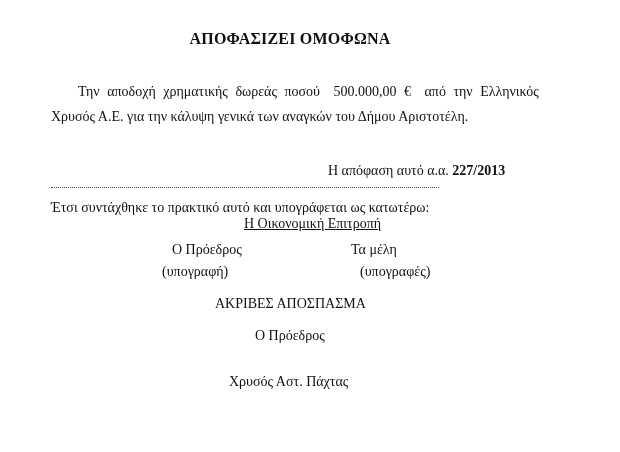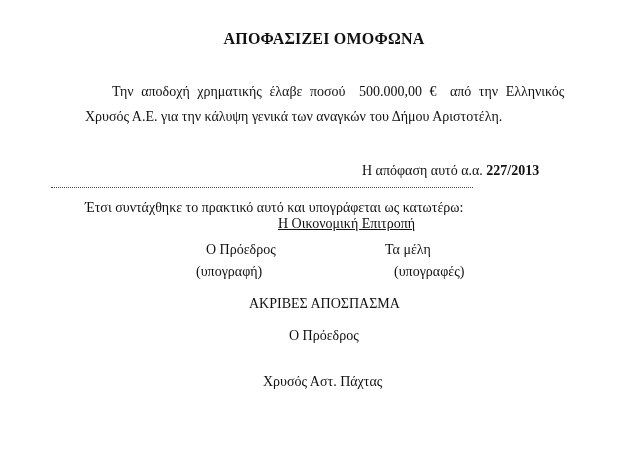--- a/index.html
+++ b/index.html
@@ -9,21 +9,21 @@
     }
     body {
       width: 620px;
       height: 452px;
       position: relative;
       overflow: hidden;
       font-family: "Liberation Serif", "DejaVu Serif", serif;
       color: #111111;
       font-size: 14px;
     }
-    .abs { position: absolute; white-space: nowrap; padding-left: 34px; }
+    .abs { position: absolute; white-space: nowrap; }
     .title {
       left: 0; width: 580px; top: 30px;
       text-align: center;
       font-weight: bold;
       font-size: 16px;
       letter-spacing: 0.2px;
     }
     .p1 {
       left: 78px; top: 84px;
       word-spacing: 4px;
@@ -55,21 +55,21 @@
     .exact-copy { left: 215px; top: 296px; }
     .pres2 { left: 255px; top: 328px; }
     .name { left: 229px; top: 374px; }
   </style>
 </head>
 <body>
 
 <div class="abs title">ΑΠΟΦΑΣΙΖΕΙ ΟΜΟΦΩΝΑ</div>
 
 <div class="abs p1">
-  <span>Την αποδοχή χρηματικής έλαβε ποσού</span>
+  <span>Την αποδοχή χρηματικής δωρεάς ποσού</span>
   <span class="amount">500.000,00 €</span>
   <span>από την Ελληνικός</span>
 </div>
 
 <div class="abs p2">Χρυσός Α.Ε. για την κάλυψη γενικά των αναγκών του Δήμου Αριστοτέλη.</div>
 
 <div class="abs decision">
   <span>Η απόφαση αυτό α.α.</span>
   <b>227/2013</b>
 </div>

